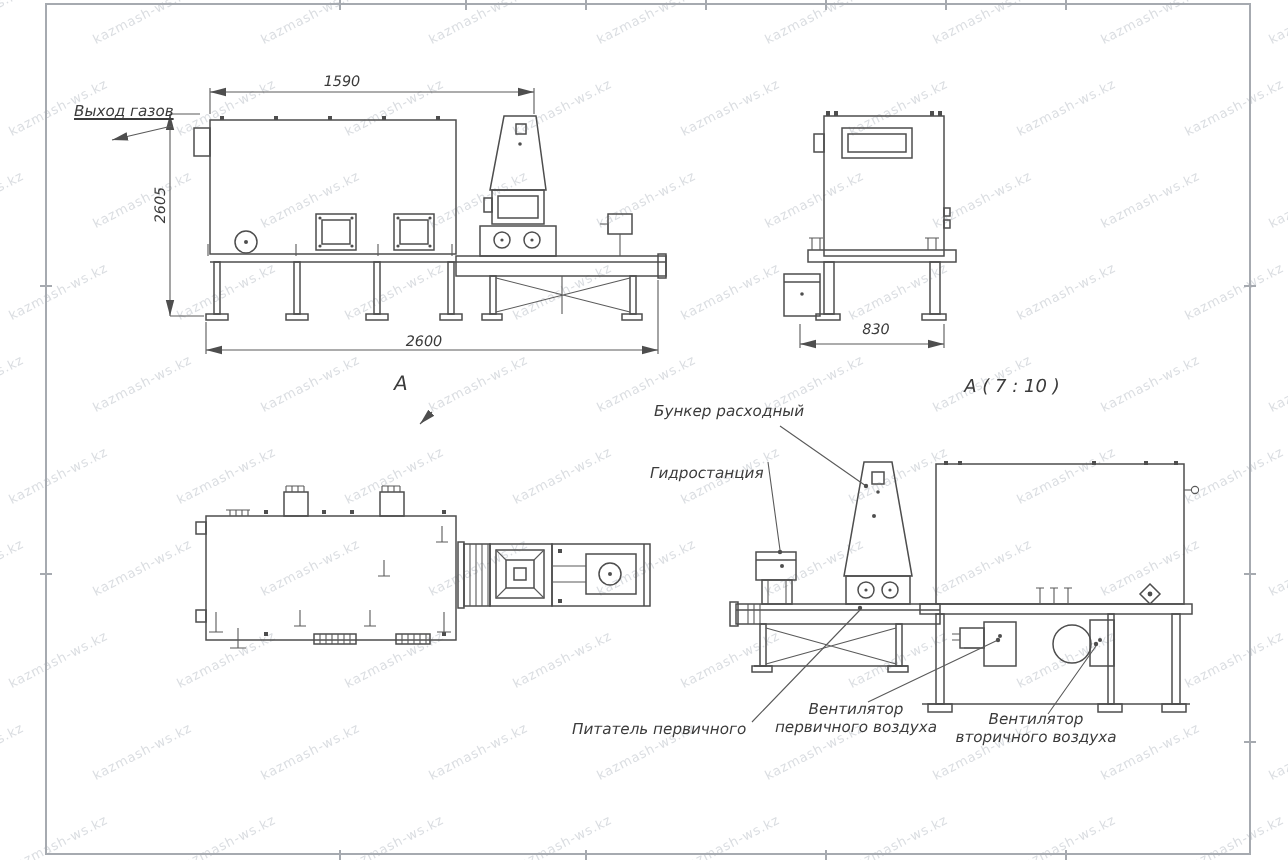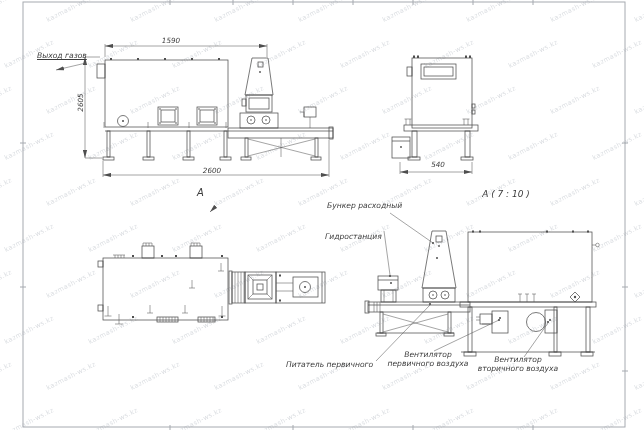--- a/index.html
+++ b/index.html
@@ -326,21 +326,21 @@
         <circle class="fl" cx="499" cy="320" r="1.1"></circle>
         <circle class="fl" cx="548" cy="322" r="1.1"></circle>
       </g>
     </g>
   </svg>
 
   <span class="lbl" style="left:37px;top:51px;text-decoration:underline;">Выход газов</span>
   <span class="dim center" style="left:151px;top:36px;width:40px;">1590</span>
   <span class="dim center rot" style="left:62px;top:98px;width:36px;">2605</span>
   <span class="dim center" style="left:192px;top:166px;width:40px;">2600</span>
-  <span class="dim center" style="left:422px;top:160px;width:32px;">540</span>
+  <span class="dim center" style="left:422px;top:160px;width:32px;">830</span>
   <span class="lbl big" style="left:197px;top:187px;">А</span>
   <span class="lbl title center" style="left:466px;top:189px;width:80px;">А ( 7 : 10 )</span>
   <span class="lbl" style="left:317px;top:201px;margin-left:10px;">Бункер расходный</span>
   <span class="lbl" style="left:325px;top:219px;margin-top:13px;">Гидростанция</span>
   <span class="lbl" style="left:286px;top:360px;">Питатель первичного</span>
   <span class="lbl center pre" style="left:382px;top:350px;width:92px;">Вентилятор
 первичного воздуха</span>
   <span class="lbl center pre" style="left:472px;top:355px;width:92px;">Вентилятор
 вторичного воздуха</span>
 

